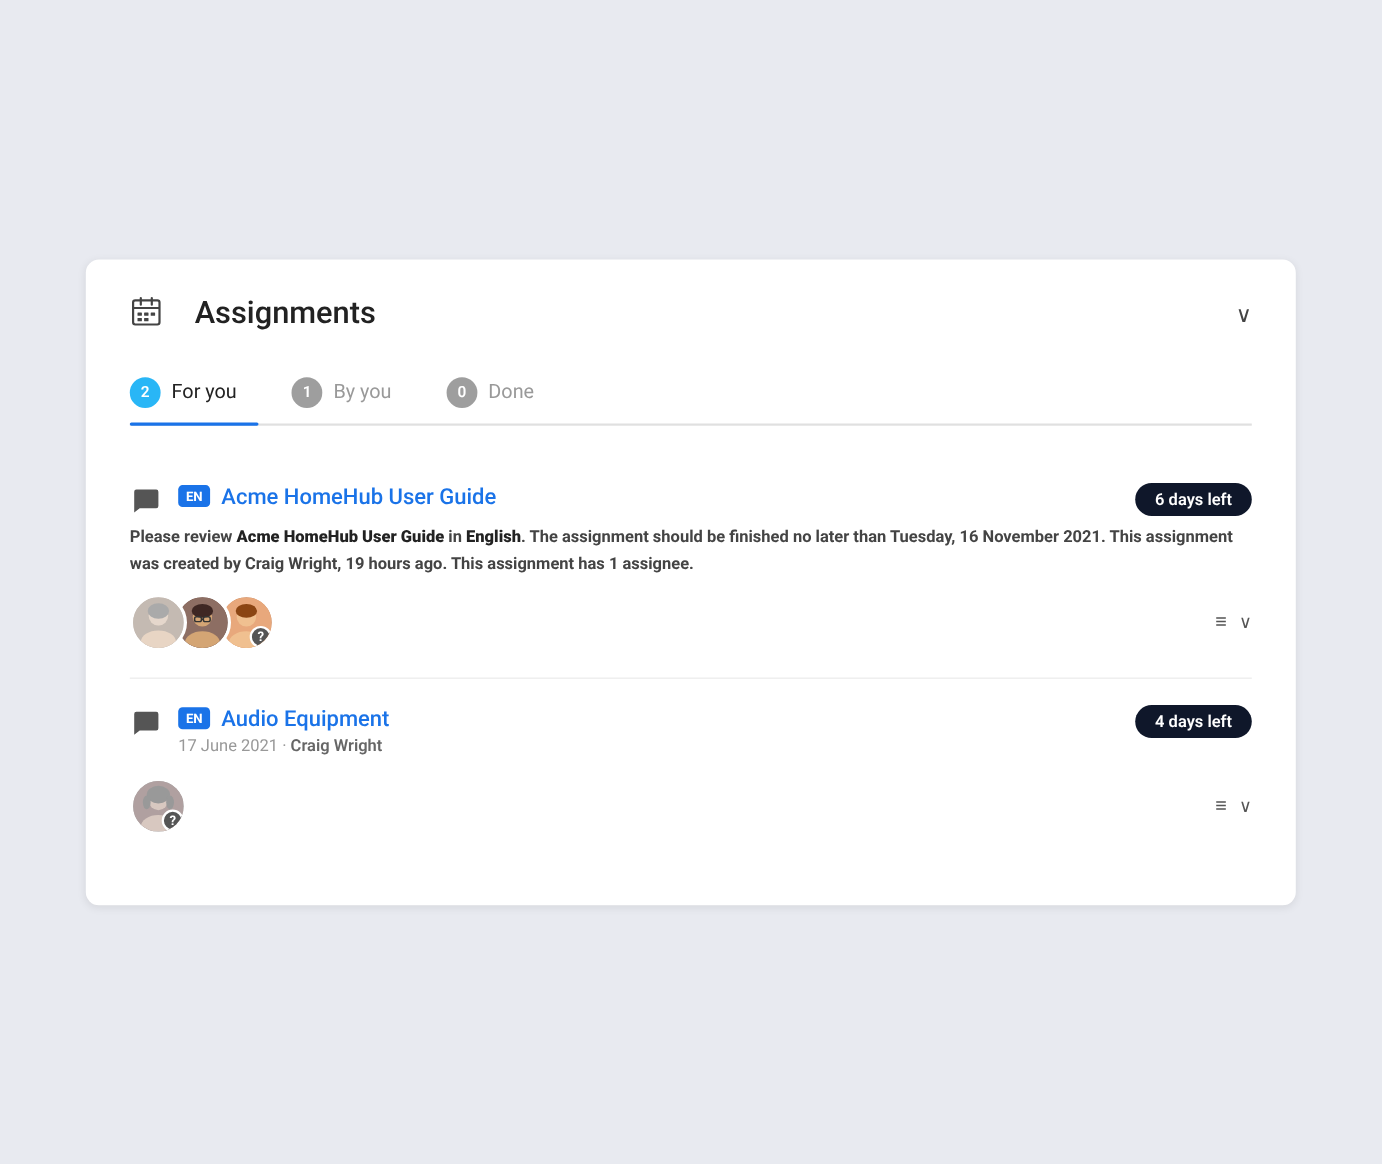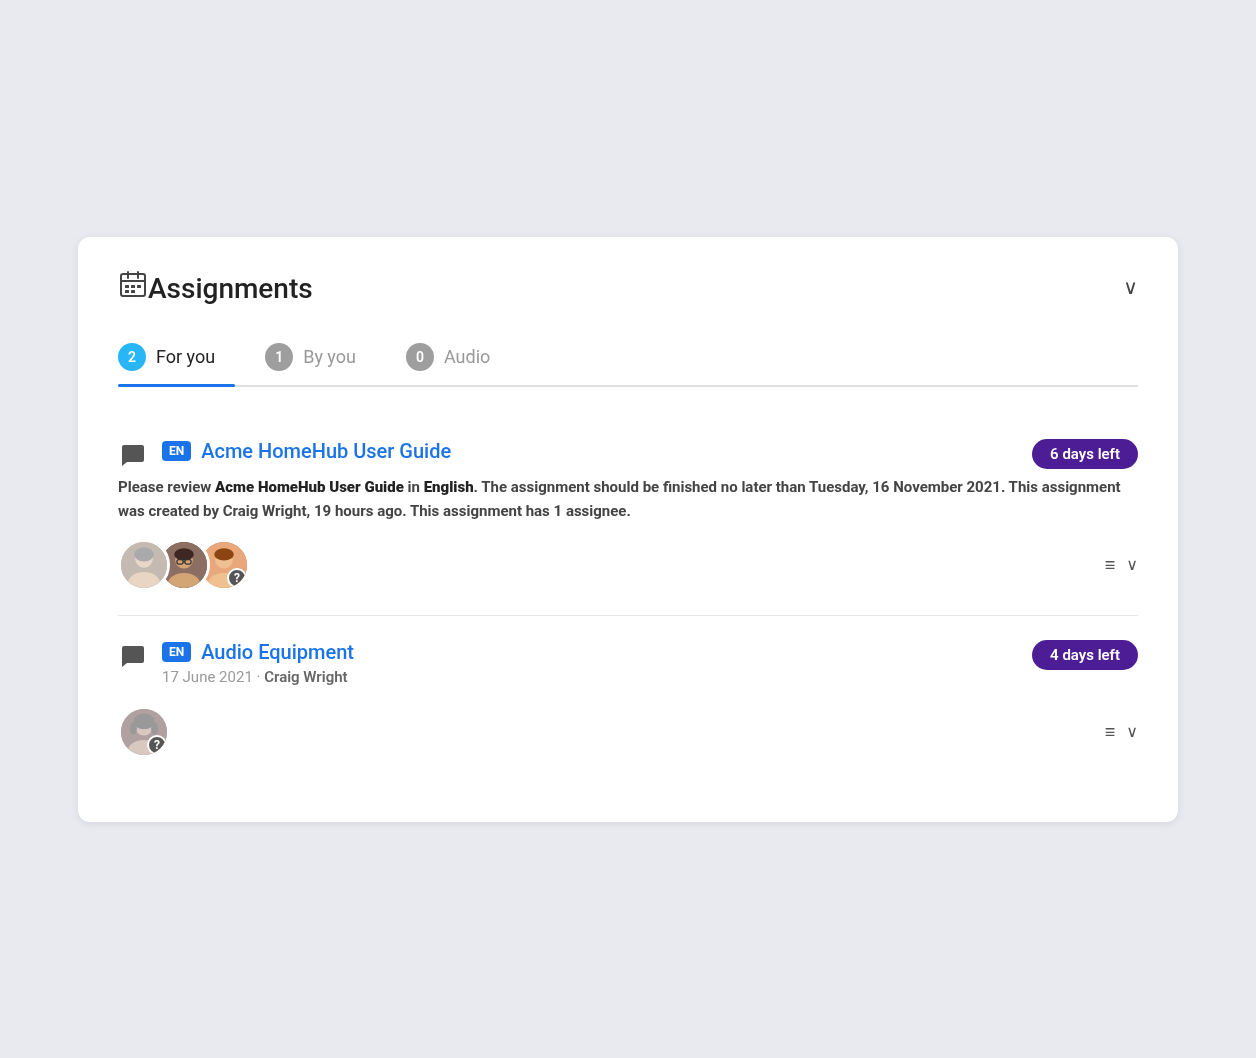--- a/index.html
+++ b/index.html
@@ -21,22 +21,22 @@
       box-shadow: 0 2px 8px rgba(0,0,0,0.08);
     }
     .header {
       display: flex;
       justify-content: space-between;
       align-items: center;
       margin-bottom: 28px;
     }
     .header-left {
       display: flex;
-      align-items: flex-end;
-      gap: 0;
+      align-items: flex-start;
+      gap: 29px;
     }
     .header-title {
       font-size: 28px;
       font-weight: 500;
       color: #222;
     }
     .calendar-icon {
       font-size: 26px;
       color: #444;
     }
@@ -147,21 +147,21 @@
     .assignment-meta {
       color: #999;
       font-size: 15px;
       margin-bottom: 12px;
     }
     .assignment-meta .author {
       color: #666;
       font-weight: 600;
     }
     .days-left-badge {
-      background: #4c1d95;
+      background: #0f172a;
       color: #fff;
       font-size: 15px;
       font-weight: 600;
       padding: 6px 18px;
       border-radius: 20px;
       white-space: nowrap;
       flex-shrink: 0;
     }
     .assignment-description {
       font-size: 15px;
@@ -267,21 +267,21 @@
     <div class="tab active">
       <span class="tab-badge active-badge">2</span>
       <span>For you</span>
     </div>
     <div class="tab">
       <span class="tab-badge inactive-badge">1</span>
       <span>By you</span>
     </div>
     <div class="tab">
       <span class="tab-badge inactive-badge">0</span>
-      <span>Audio</span>
+      <span>Done</span>
     </div>
   </div>
 
   <div class="assignment-item">
     <div class="assignment-top">
       <div class="assignment-left">
         <span class="comment-icon">
           <svg width="28" height="28" viewBox="0 0 28 28" fill="none" xmlns="http://www.w3.org/2000/svg">
             <path d="M4 4h20a2 2 0 012 2v13a2 2 0 01-2 2H9l-5 4V6a2 2 0 012-2z" fill="#555"></path>
           </svg>

